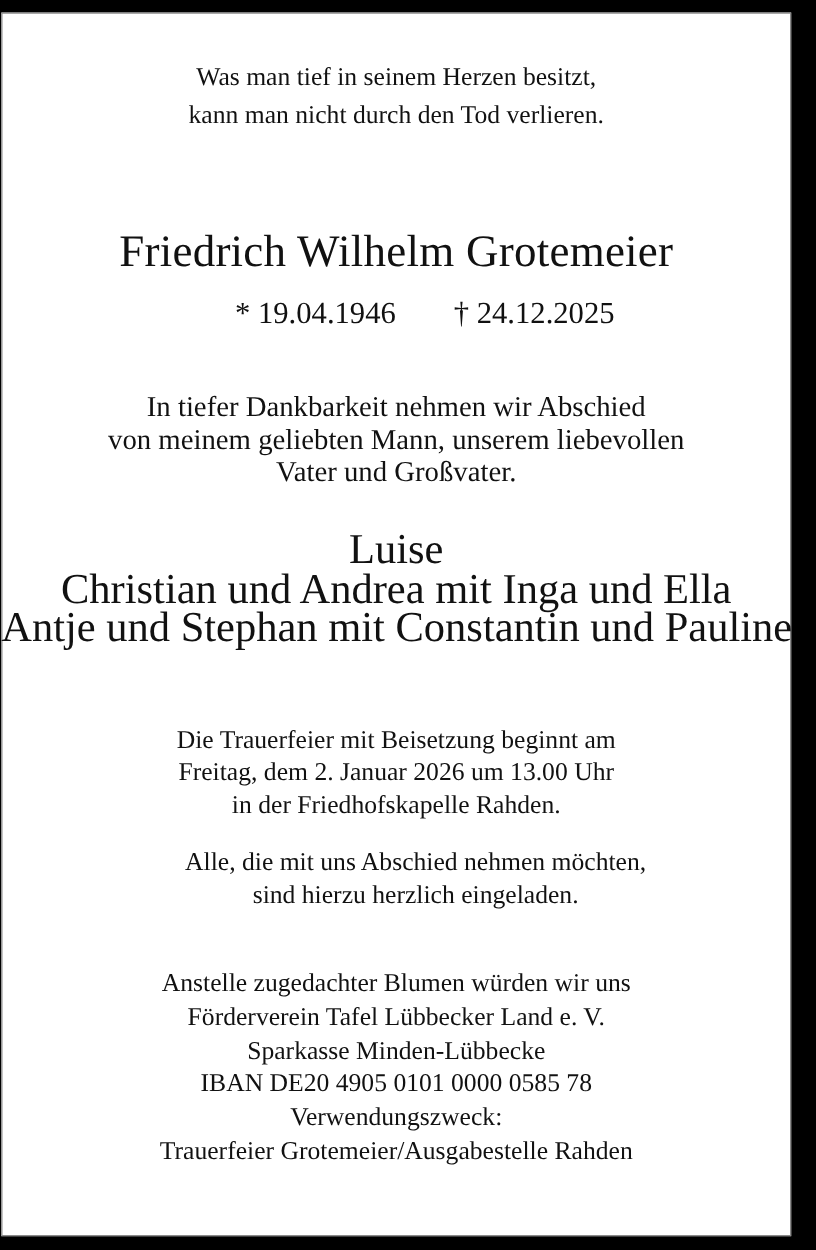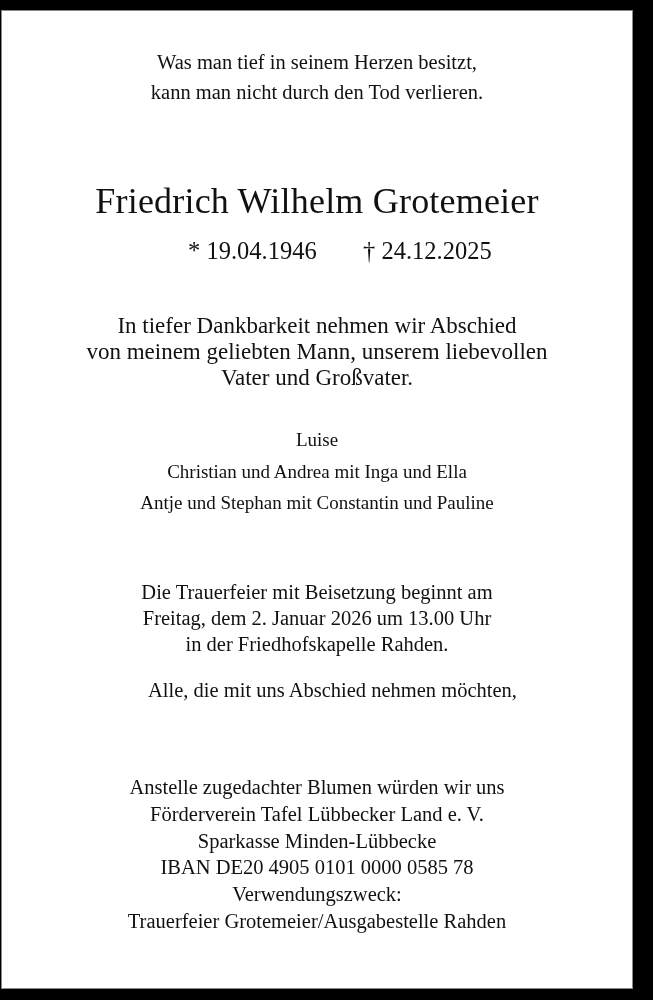--- a/index.html
+++ b/index.html
@@ -25,21 +25,21 @@
       font-family: "Liberation Serif", serif;
     }
     .line { display: block; white-space: nowrap; }
 
     .quote { top: 37px; font-size: 20.5px; line-height: 30px; }
     .name  { top: 164px; font-size: 36px; line-height: 54px; letter-spacing: 0.2px; }
     .dates { top: 225px; font-size: 24.5px; line-height: 32px; }
     .dates .born { position: absolute; left: 153px; margin-left: 34px; }
     .dates .died { position: absolute; left: 342px; margin-left: 20px; }
     .thanks { top: 303px; font-size: 23px; line-height: 26px; }
-    .family { top: 414px; font-size: 19px; line-height: 31.5px; }
+    .family { top: 414px; font-size: 34px; line-height: 31.5px; }
     .ceremony { top: 569px; font-size: 20.5px; line-height: 26px; }
     .invite { top: 667px; font-size: 20.5px; line-height: 26px; padding-left: 31px; }
     .donation { top: 764px; font-size: 20.5px; line-height: 26.8px; }
   </style>
 </head>
 <body>
 
 <div class="card">
 
   <div class="block quote">
@@ -69,20 +69,21 @@
   </div>
 
   <div class="block ceremony">
     <span class="line">Die Trauerfeier mit Beisetzung beginnt am</span>
     <span class="line">Freitag, dem 2. Januar 2026 um 13.00 Uhr</span>
     <span class="line">in der Friedhofskapelle Rahden.</span>
   </div>
 
   <div class="block invite">
     <span class="line">Alle, die mit uns Abschied nehmen möchten,</span>
+    <span class="line">sind hierzu herzlich eingeladen.</span>
   </div>
 
   <div class="block donation">
     <span class="line">Anstelle zugedachter Blumen würden wir uns</span>
     <span class="line">Förderverein Tafel Lübbecker Land e. V.</span>
     <span class="line">Sparkasse Minden-Lübbecke</span>
     <span class="line">IBAN DE20 4905 0101 0000 0585 78</span>
     <span class="line">Verwendungszweck:</span>
     <span class="line">Trauerfeier Grotemeier/Ausgabestelle Rahden</span>
   </div>

